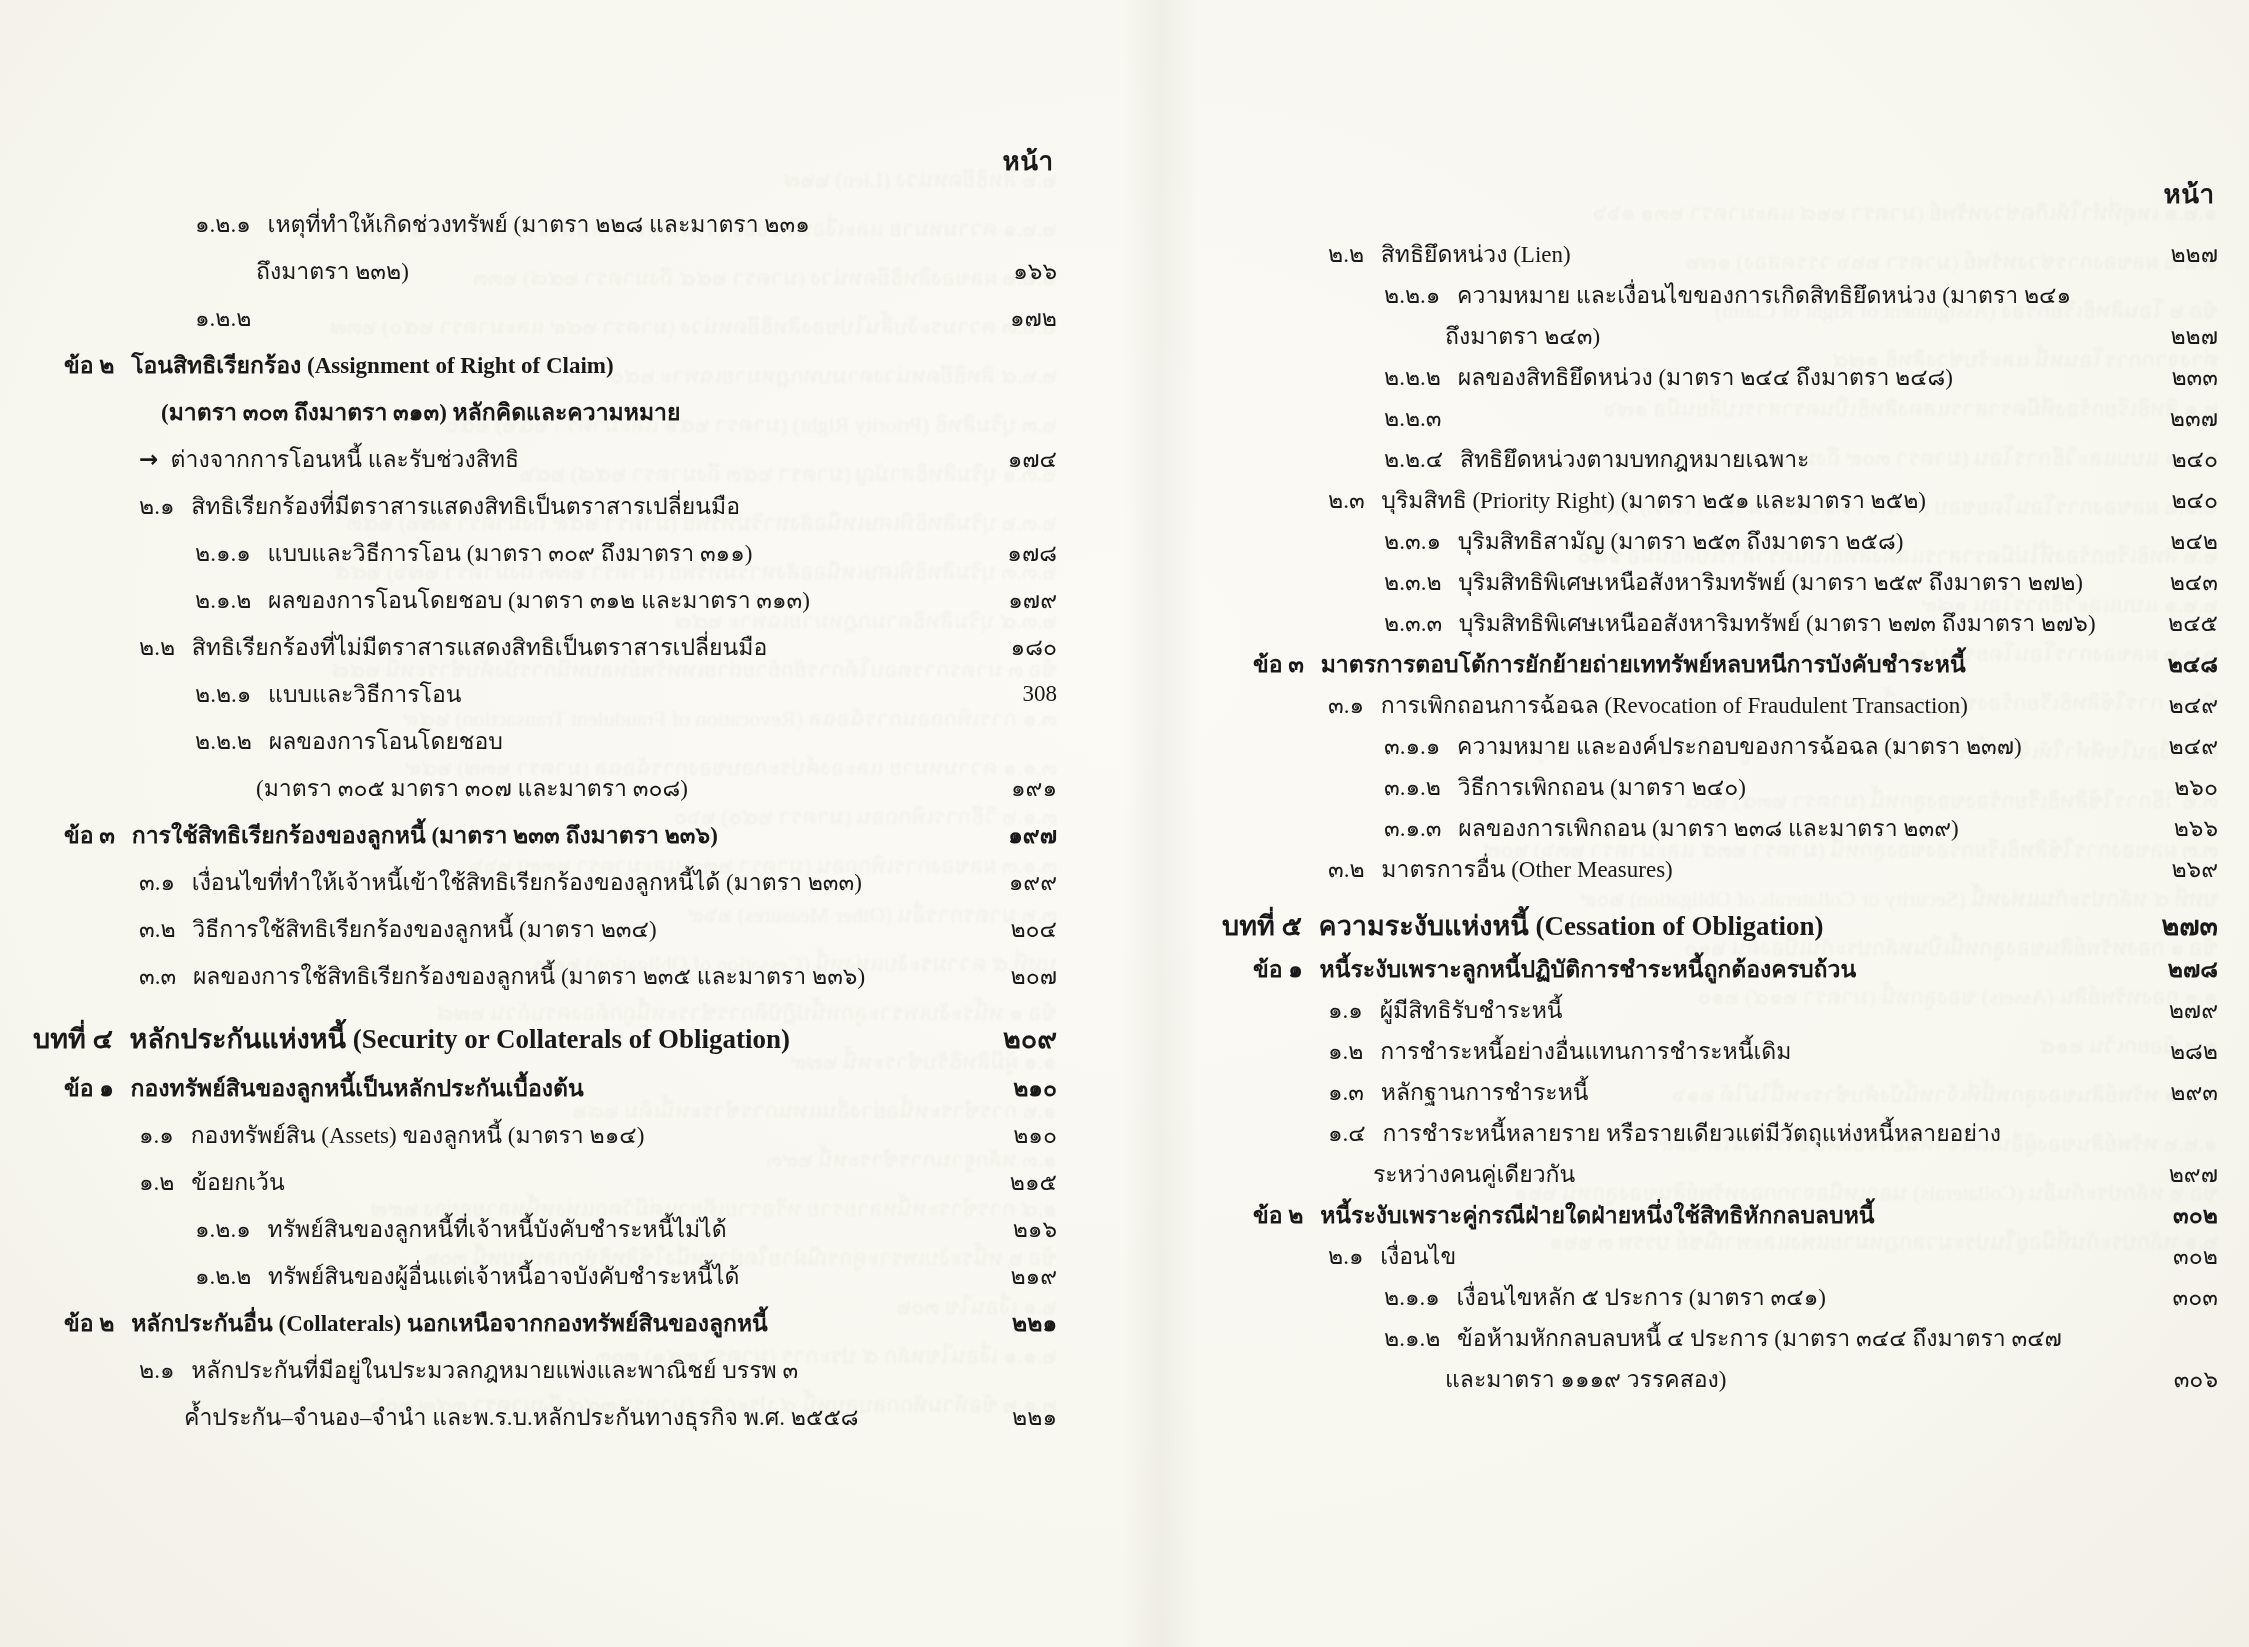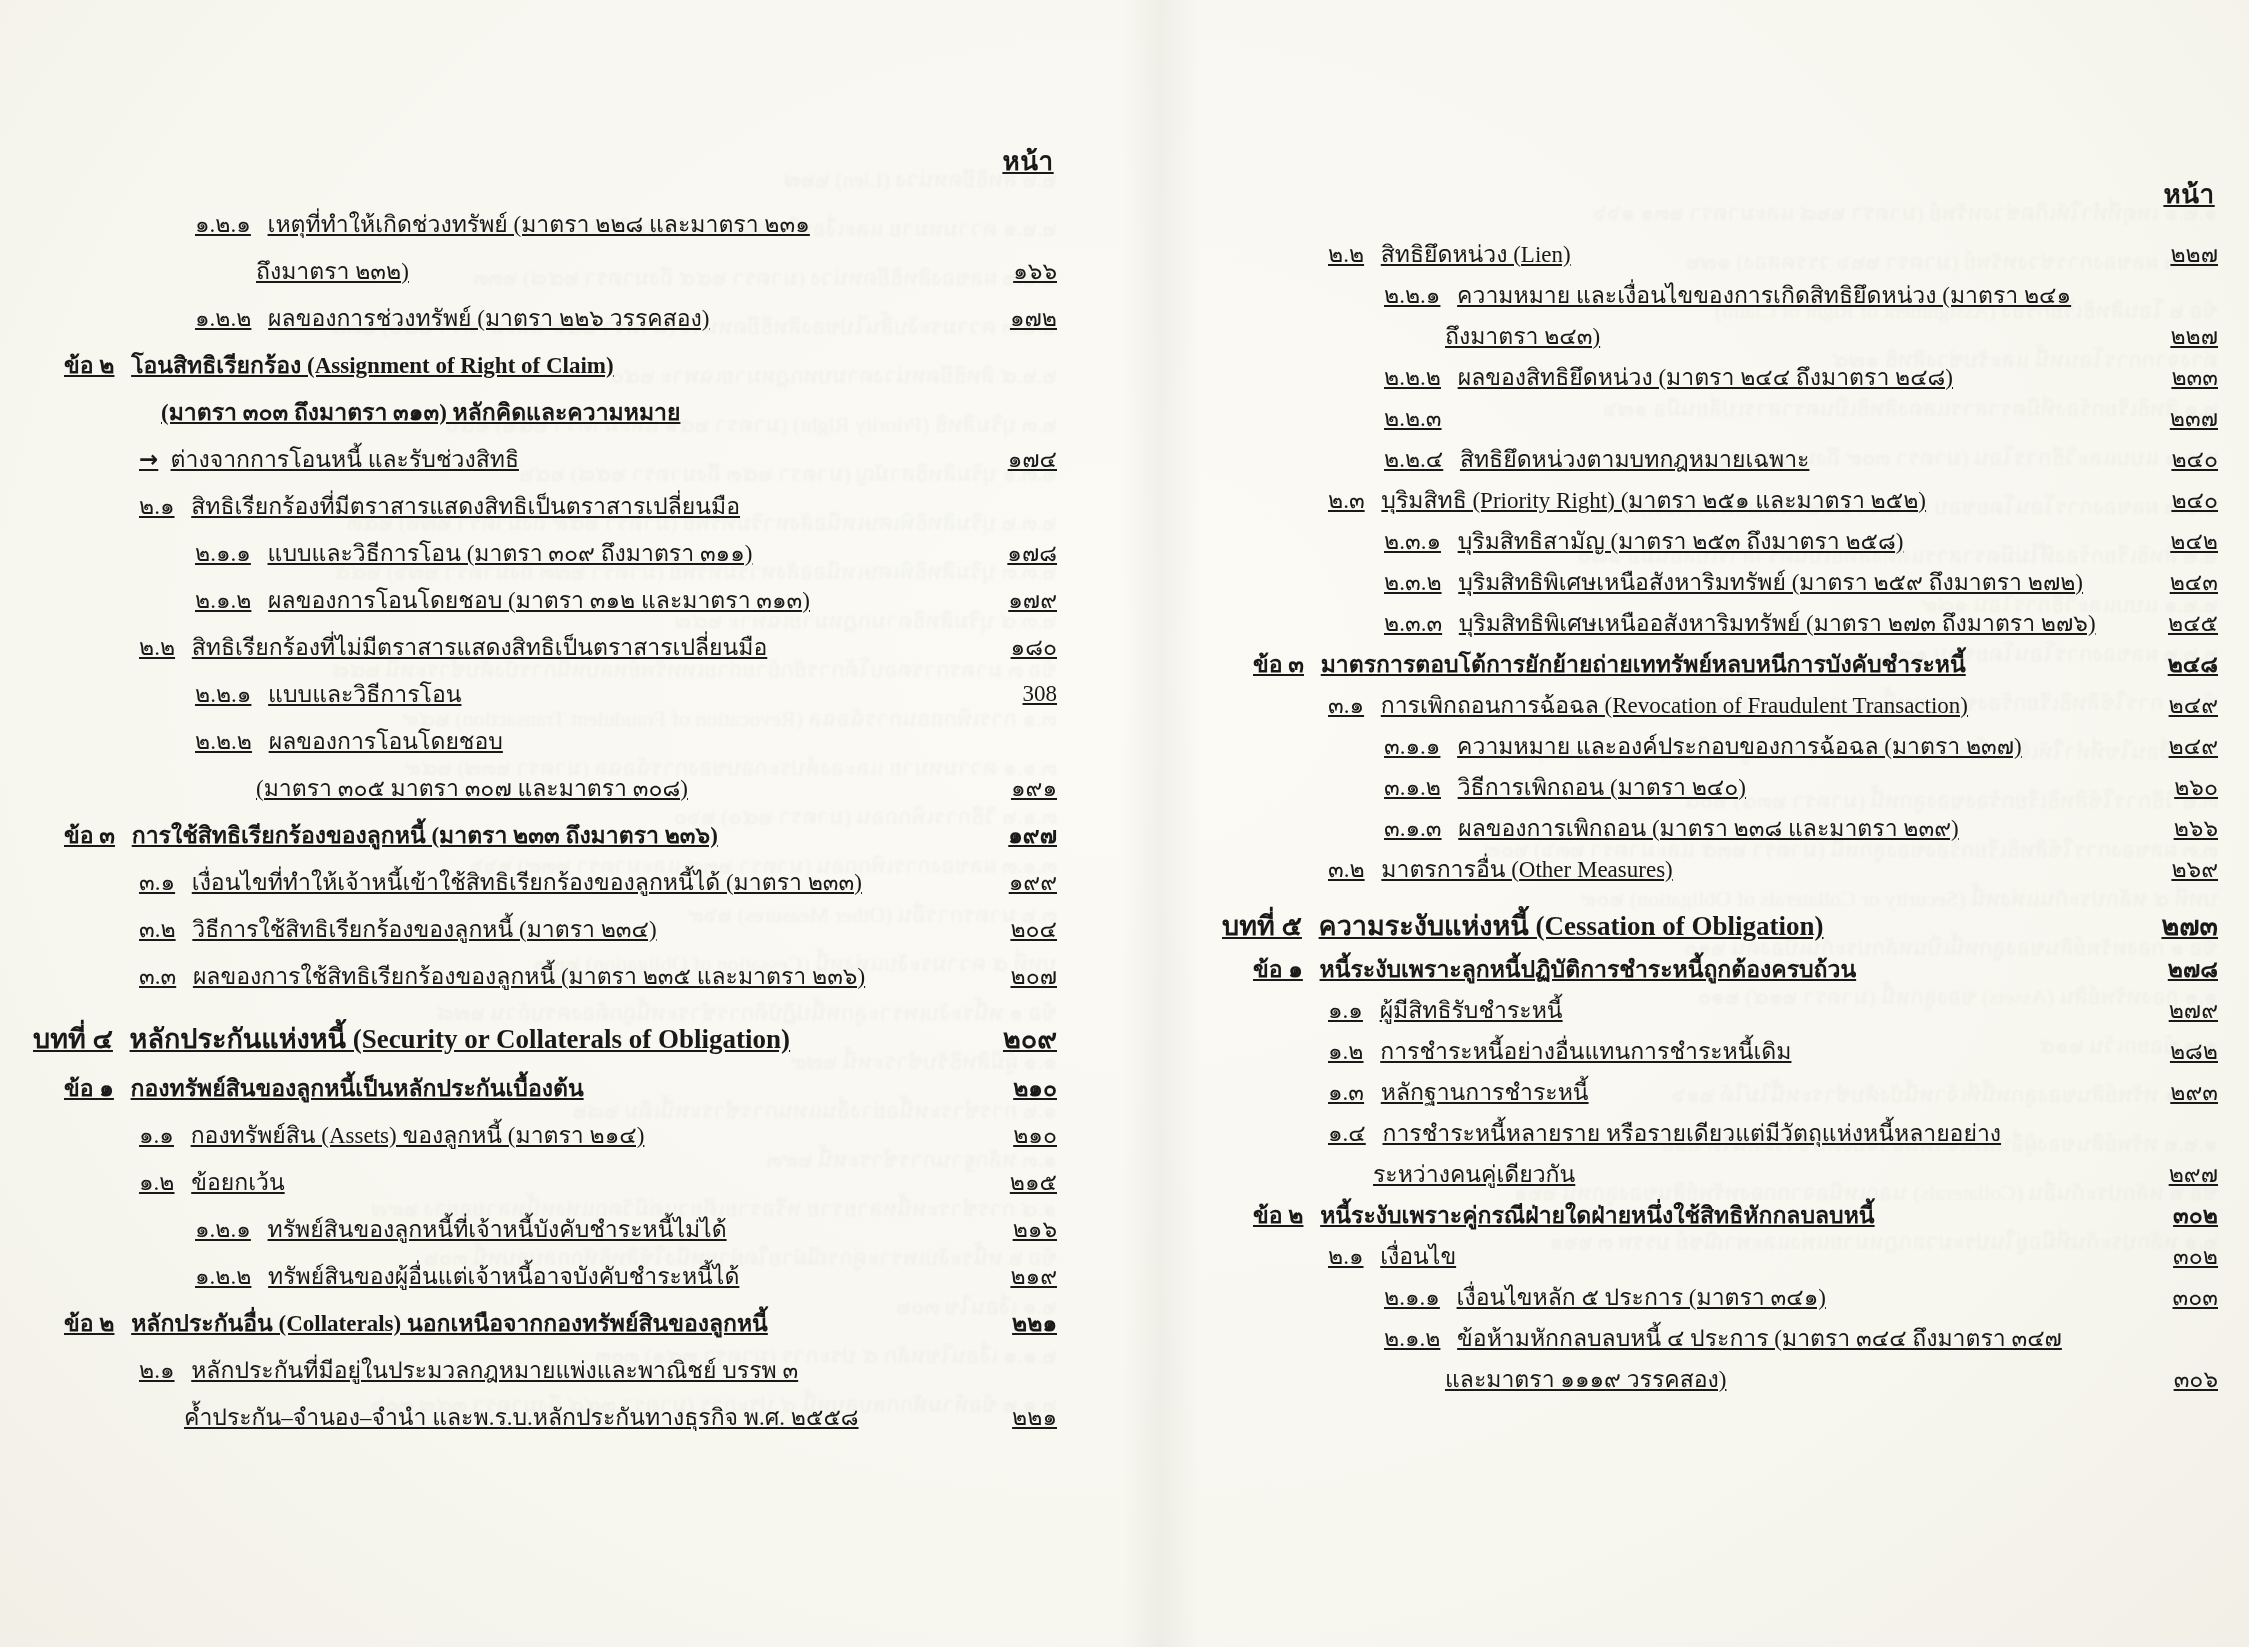--- a/index.html
+++ b/index.html
@@ -10,21 +10,21 @@
     overflow:hidden;
     font-family:"Liberation Serif","DejaVu Serif","DejaVu Sans",serif;
     color:#191919;
     position:relative;
   }
   .spread{position:absolute;inset:0;background:
     radial-gradient(ellipse at 50% 40%, #fbfaf5 0%, #f7f6ef 70%, #f1efe6 100%);}
   
   .gutter{position:absolute;left:1122px;top:0;width:78px;height:100%;
     background:linear-gradient(90deg, rgba(0,0,0,0) 0%, rgba(95,90,70,0.06) 50%, rgba(0,0,0,0) 100%);}
-  .page{position:absolute;text-decoration:underline;}
+  .page{position:absolute;}
   .page.left {left:33px;  top:140px; width:1024px;}
   .page.right{left:1194px; top:173px; width:1024px;}
   .page-header{
     text-align:right;
     font-size:26px;font-weight:600;
     padding-right:3.3px;
     margin-bottom:19px;
     letter-spacing:0.6px;
   }
   .entries{position:relative;}
@@ -101,21 +101,20 @@
           <span class="no">๑.๒.๑</span>
           <span class="label">เหตุที่ทำให้เกิดช่วงทรัพย์ (มาตรา ๒๒๘ และมาตรา ๒๓๑</span>
           <span class="pg"></span>
         </div>
         <div class="row cont lvl2">
           <span class="label">ถึงมาตรา ๒๓๒)</span>
           <span class="pg">๑๖๖</span>
         </div>
         <div class="row lvl2">
           <span class="no">๑.๒.๒</span>
-          <span class="label">ผลของการช่วงทรัพย์ (มาตรา ๒๒๖ วรรคสอง)</span>
           <span class="pg">๑๗๒</span>
         </div>
         <div class="row lvl0 bold">
           <span class="no">ข้อ ๒</span>
           <span class="label">โอนสิทธิเรียกร้อง (Assignment of Right of Claim)</span>
           <span class="pg"></span>
         </div>
         <div class="row cont lvl0 bold">
           <span class="label">(มาตรา ๓๐๓ ถึงมาตรา ๓๑๓) หลักคิดและความหมาย</span>
           <span class="pg"></span>

